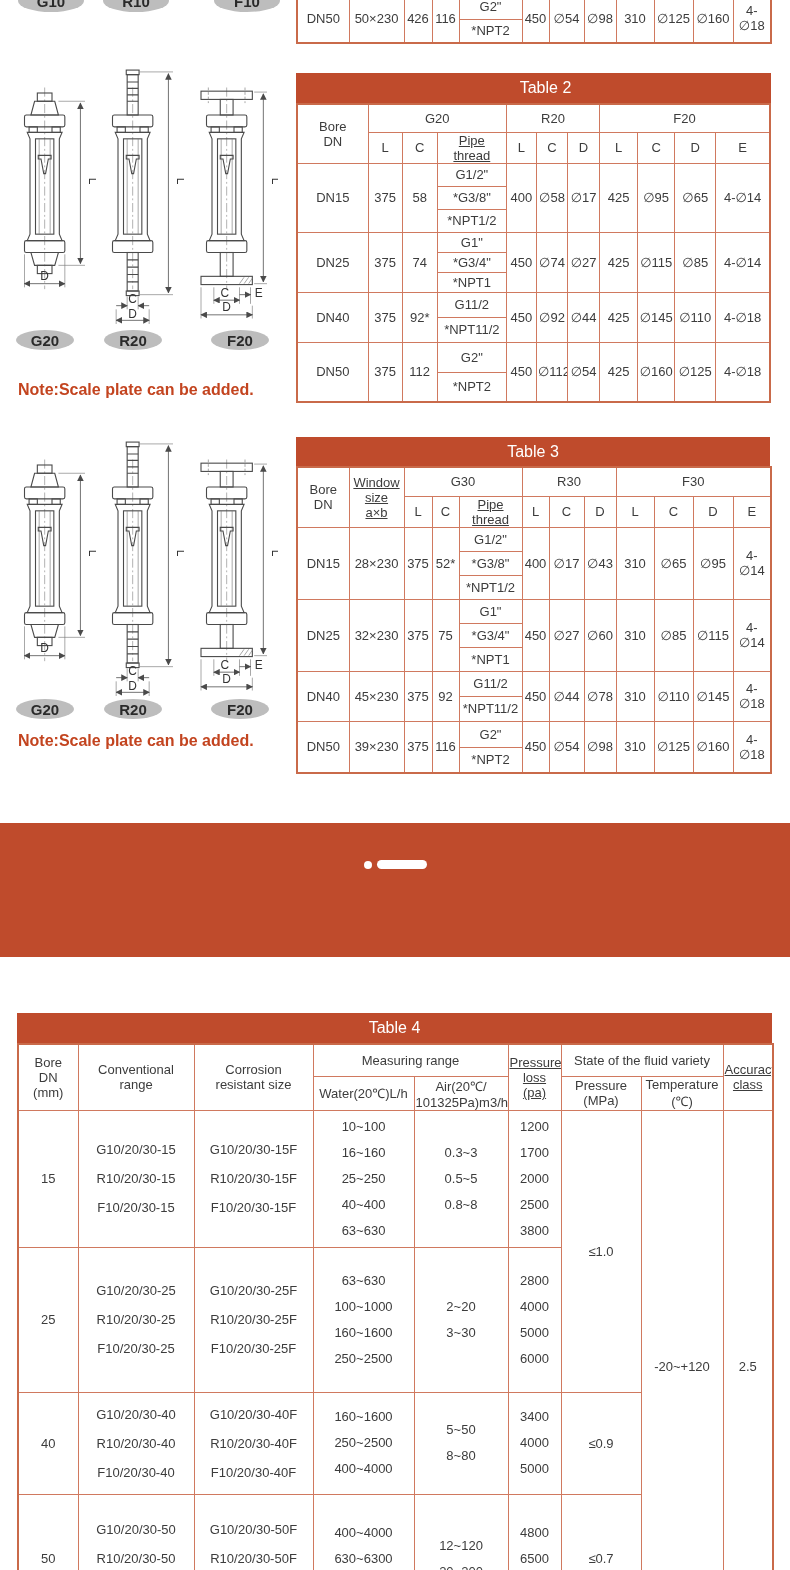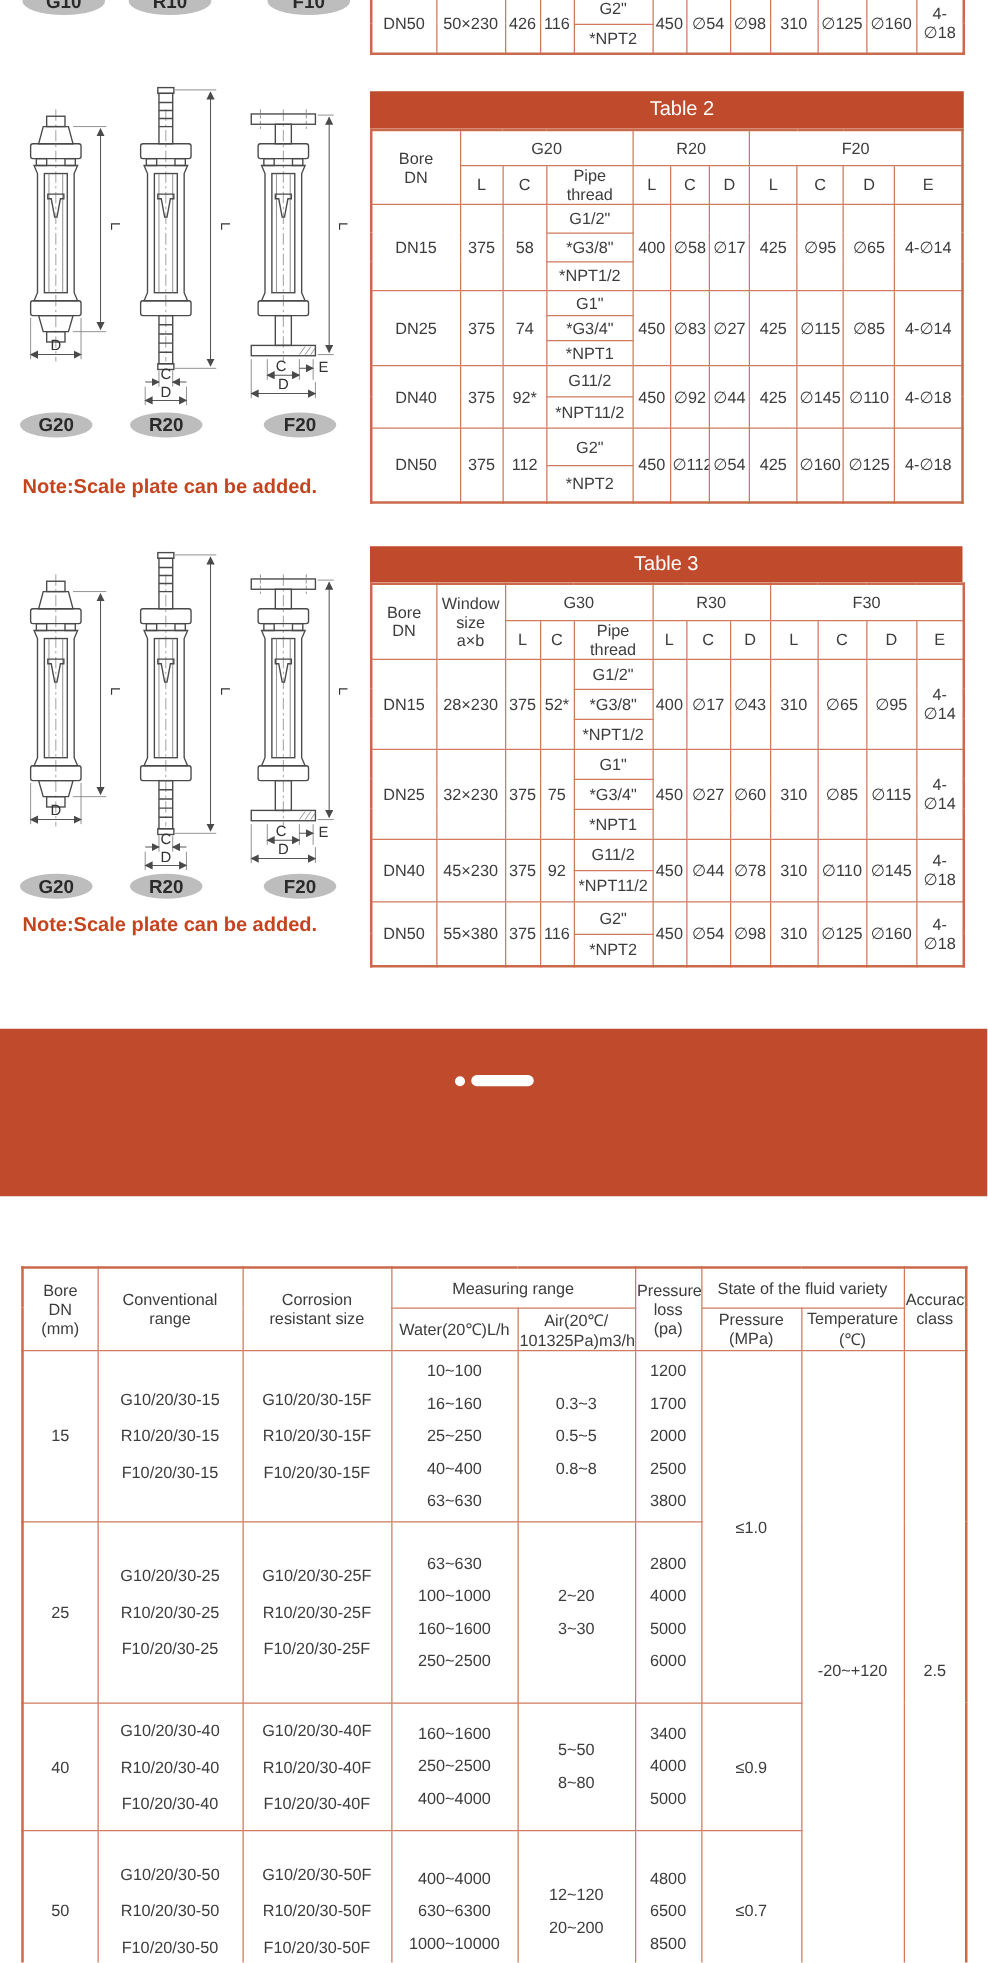--- a/index.html
+++ b/index.html
@@ -20,21 +20,21 @@
   table.tbl{border-collapse:collapse;table-layout:fixed;border:2px solid var(--bd-dark);background:#fff;}
   table.tbl td,table.tbl th{
     border:1px solid var(--bd);text-align:center;vertical-align:middle;
     font-size:13px;font-weight:normal;color:var(--txt);padding:0 1px;overflow:hidden;
   }
   .tband{
     background:var(--accent);color:#fff;font-size:16px;
     display:flex;align-items:center;justify-content:center;
   }
   .pre{white-space:pre-line;}
-  .small{font-size:11px;}
+  .small{font-size:11px;text-decoration:underline;}
   .thcell{font-size:12px;}
   .ml{white-space:pre-line;line-height:26px;}
   .mlw{white-space:pre-line;line-height:29px;}
   
   .oval{
     position:absolute;background:#bdbdbd;border-radius:50%;
     display:flex;align-items:center;justify-content:center;
     font-size:15px;font-weight:bold;color:#2a2a2a;
   }
   
@@ -256,21 +256,21 @@
         </tr>
     <tr style="height:23px">
           <td class="thcell">*NPT1/2</td>
         </tr>
     <tr style="height:20px">
       <td rowspan="3">DN25</td>
       <td rowspan="3">375</td>
       <td rowspan="3">74</td>
       <td class="thcell">G1"</td>
       <td rowspan="3">450</td>
-      <td rowspan="3">∅83</td>
+      <td rowspan="3">∅74</td>
       <td rowspan="3">∅27</td>
       <td rowspan="3">425</td>
       <td rowspan="3">∅115</td>
       <td rowspan="3">∅85</td>
       <td rowspan="3">4-∅14</td>
     </tr>
     <tr style="height:20px">
           <td class="thcell">*G3/4"</td>
         </tr>
     <tr style="height:20px">
@@ -420,21 +420,21 @@
       <td rowspan="2">310</td>
       <td rowspan="2">∅110</td>
       <td rowspan="2">∅145</td>
       <td rowspan="2">4-∅18</td>
     </tr>
     <tr style="height:25px">
           <td class="thcell">*NPT11/2</td>
         </tr>
     <tr style="height:26px">
       <td rowspan="2">DN50</td>
-      <td rowspan="2">55×380</td>
+      <td rowspan="2">39×230</td>
       <td rowspan="2">375</td>
       <td rowspan="2">116</td>
       <td class="thcell">G2"</td>
       <td rowspan="2">450</td>
       <td rowspan="2">∅54</td>
       <td rowspan="2">∅98</td>
       <td rowspan="2">310</td>
       <td rowspan="2">∅125</td>
       <td rowspan="2">∅160</td>
       <td rowspan="2">4-∅18</td>
@@ -447,20 +447,21 @@
 </div>
 
 <div id="banner" class="abs">
   <div class="divider">
     <span class="dot"></span>
     <span class="dash"></span>
   </div>
 </div>
 
 <div class="abs" style="left:17px;top:1013px;width:755px;">
+  <div class="tband" style="height:30px;">Table 4</div>
   <table class="tbl" style="width:755px;">
     <colgroup>
       <col style="width:60px">
         <col style="width:116px">
         <col style="width:119px">
         <col style="width:101px">
       <col style="width:94px">
         <col style="width:53px">
         <col style="width:80px">
         <col style="width:82px">

